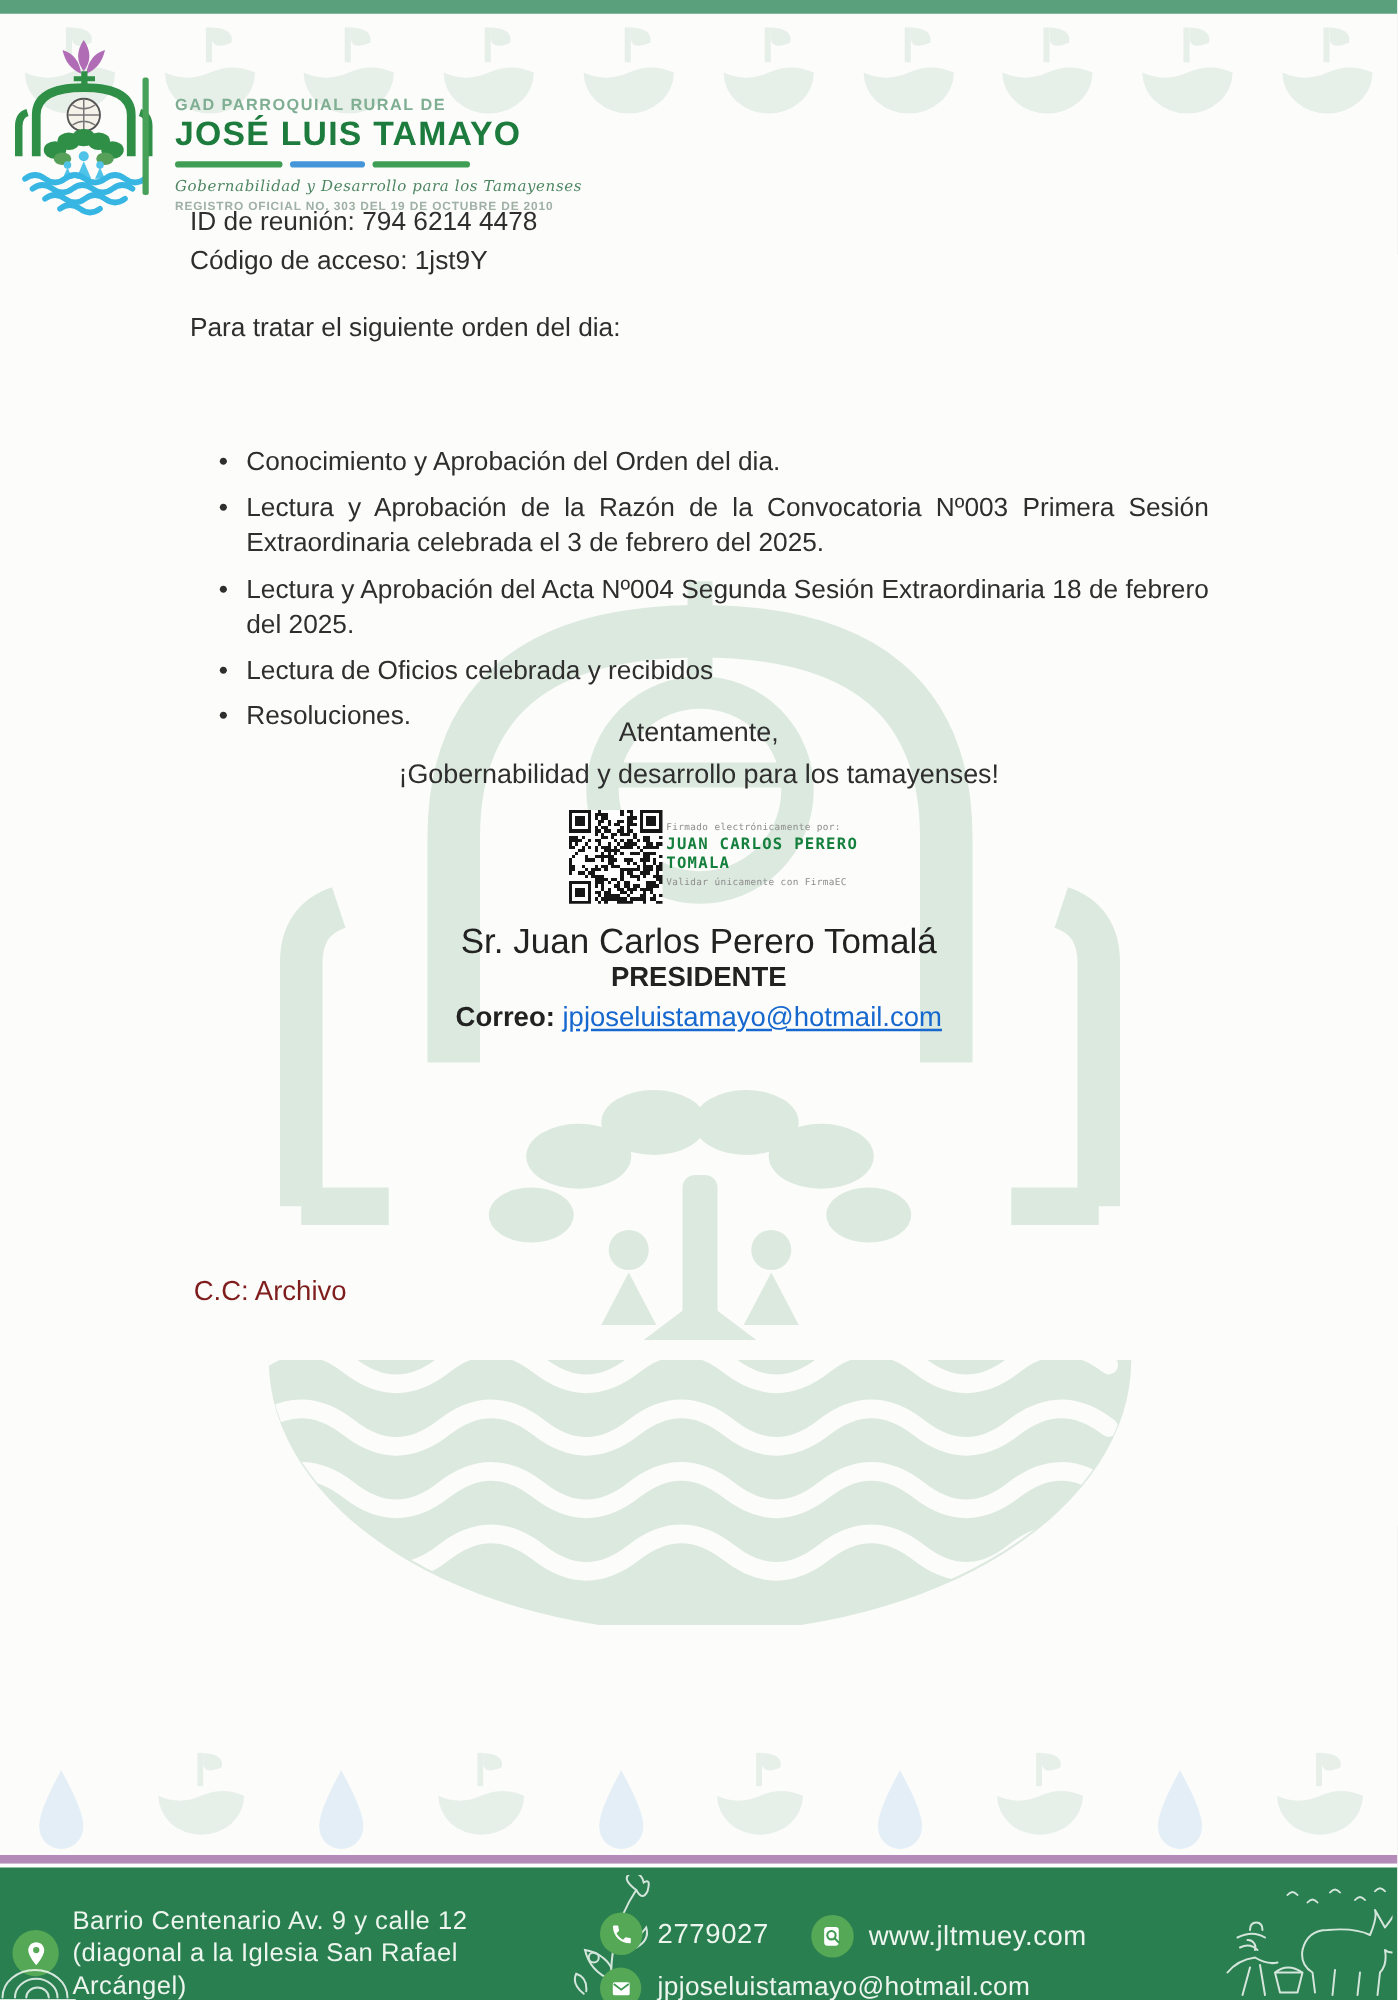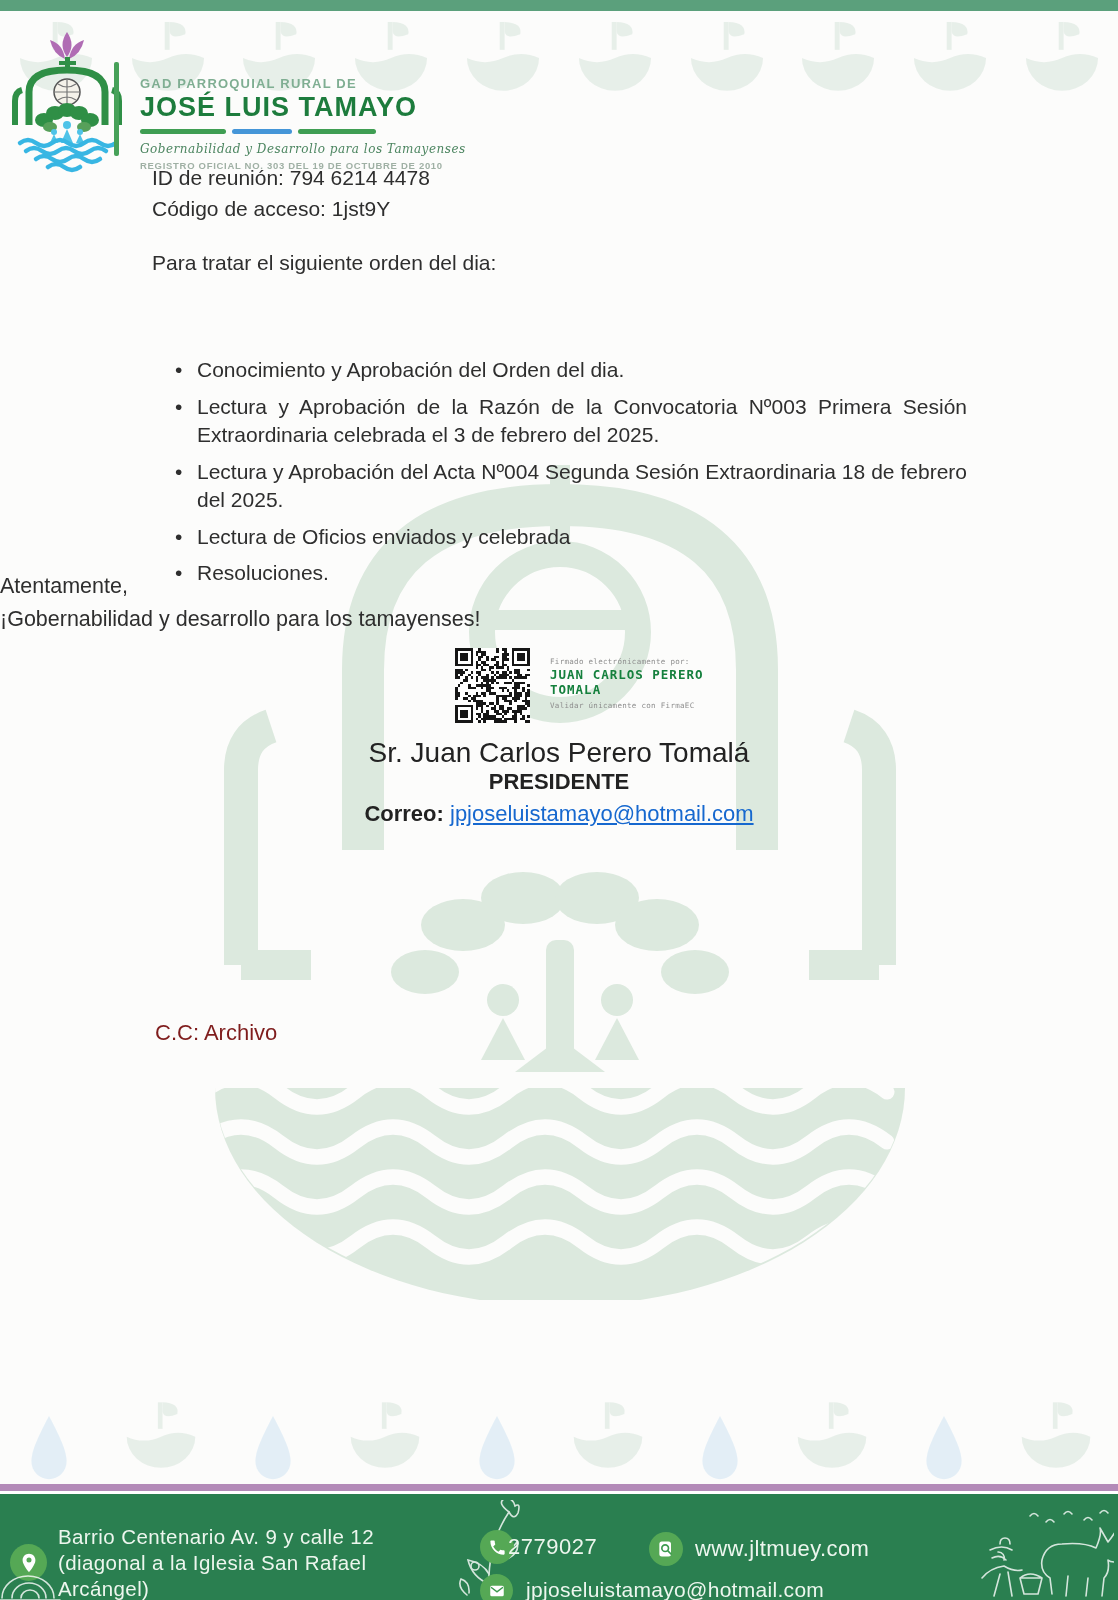--- a/index.html
+++ b/index.html
@@ -32,25 +32,25 @@
   .seg-b{width:60px;background:#4596d8;}
   .seg-g2{width:78px;background:#3f9e53;}
   .lh-script{margin-top:8px;font-family:"DejaVu Serif",serif;font-style:italic;font-size:12px;color:#4c8560;letter-spacing:.5px;}
   .lh-reg{margin-top:4px;font-size:9.5px;letter-spacing:.7px;color:#9fb0a4;font-weight:bold;}
   
   .meeting{position:absolute;left:152px;top:162px;font-size:21px;line-height:31px;color:#2e2e2e;}
   .intro{position:absolute;left:152px;top:251px;font-size:21px;color:#2e2e2e;}
   .agenda{position:absolute;left:197px;top:309px;width:770px;list-style:none;font-size:21px;line-height:28.5px;text-align:justify;color:#2e2e2e;margin-top:47px;}
   .agenda li{position:relative;margin-bottom:8px;}
   .agenda li::before{content:"\2022";position:absolute;left:-22px;top:0;font-size:21px;}
-  .closing{position:absolute;top:570px;left:0;right:0;text-align:left;font-size:21.5px;line-height:33px;color:#2e2e2e;}
+  .closing{position:absolute;top:570px;left:0;right:0;text-align:center;font-size:21.5px;line-height:33px;color:#2e2e2e;}
   
   .stamp{position:absolute;left:455px;top:648px;display:flex;align-items:flex-start;}
   .qr{width:75px;height:75px;background:#fff;}
-  .stamp-text{margin-left:20px;padding-top:9px;width:178px;}
+  .stamp-text{margin-left:3px;padding-top:9px;width:178px;}
   .stamp-tiny{font-family:"DejaVu Sans Mono",monospace;font-size:7.5px;color:#8d8d8d;letter-spacing:.3px;}
   .stamp-name{font-family:"DejaVu Sans Mono",monospace;font-weight:bold;font-size:12.5px;line-height:14.5px;color:#15803d;letter-spacing:1px;margin:2px 0 4px;}
   
   .sig{position:absolute;top:737px;left:0;right:0;text-align:center;color:#222;}
   .sig-name{font-size:28px;margin-bottom:0;}
   .sig-title{font-size:22px;font-weight:bold;margin-bottom:6px;}
   .sig-org{font-size:22.5px;font-weight:bold;line-height:31px;max-width:800px;margin:0 auto 5px;}
   .sig-mail{font-size:22px;}
   .sig-mail .lbl{font-weight:bold;}
   .sig-mail a{color:#1668cf;text-decoration:underline;}
@@ -58,21 +58,21 @@
   
   .sep-purple{position:absolute;top:1484px;left:0;right:0;height:7px;background:#b38ab8;}
   .sep-white{position:absolute;top:1491px;left:0;right:0;height:3px;background:#ffffff;}
   .footer{position:absolute;top:1494px;left:0;right:0;height:106px;background:#2a7f50;color:#edf6ee;}
   .f-abs{position:absolute;}
   .icon-circle{display:flex;align-items:center;justify-content:center;background:#55a855;border-radius:50%;}
   .f-pin{left:10px;top:50px;width:37px;height:37px;}
   .f-addr{left:58px;top:30px;font-size:20.5px;line-height:26px;letter-spacing:.4px;}
   .f-flower{left:437px;top:6px;}
   .f-phone-ic{left:480px;top:36px;width:34px;height:34px;}
-  .f-phone{left:508px;top:40px;font-size:22px;letter-spacing:.5px;}
+  .f-phone{left:526px;top:40px;font-size:22px;letter-spacing:.5px;}
   .f-web-ic{left:649px;top:38px;width:34px;height:34px;}
   .f-web{left:695px;top:42px;font-size:22px;letter-spacing:.4px;}
   .f-mail-ic{left:480px;top:80px;width:33px;height:33px;}
   .f-mail{left:526px;top:84px;font-size:21px;letter-spacing:.3px;}
   .f-donkey{right:4px;top:14px;}
   .f-shell{left:-6px;top:68px;}
   .sketch{opacity:.8;}
 </style>
 </head>
 <body>
@@ -229,21 +229,21 @@
     <div>ID de reunión: 794 6214 4478</div>
     <div>Código de acceso: 1jst9Y</div>
   </div>
 
   <div class="intro">Para tratar el siguiente orden del dia:</div>
 
   <ul class="agenda">
     <li>Conocimiento y Aprobación del Orden del dia.</li>
     <li>Lectura y Aprobación de la Razón de la Convocatoria Nº003 Primera Sesión Extraordinaria celebrada el 3 de febrero del 2025.</li>
     <li>Lectura y Aprobación del Acta Nº004 Segunda Sesión Extraordinaria 18 de febrero del 2025.</li>
-    <li>Lectura de Oficios enviados y celebrada</li>
+    <li>Lectura de Oficios celebrada y recibidos</li>
     <li>Resoluciones.</li>
   </ul>
 
   <div class="closing">
     <div>Atentamente,</div>
     <div>¡Gobernabilidad y desarrollo para los tamayenses!</div>
   </div>
 
   <div class="stamp">
     <div class="qr" id="qr"><svg viewBox="0 0 29 29" width="75" height="75" shape-rendering="crispEdges" xmlns="http://www.w3.org/2000/svg">

